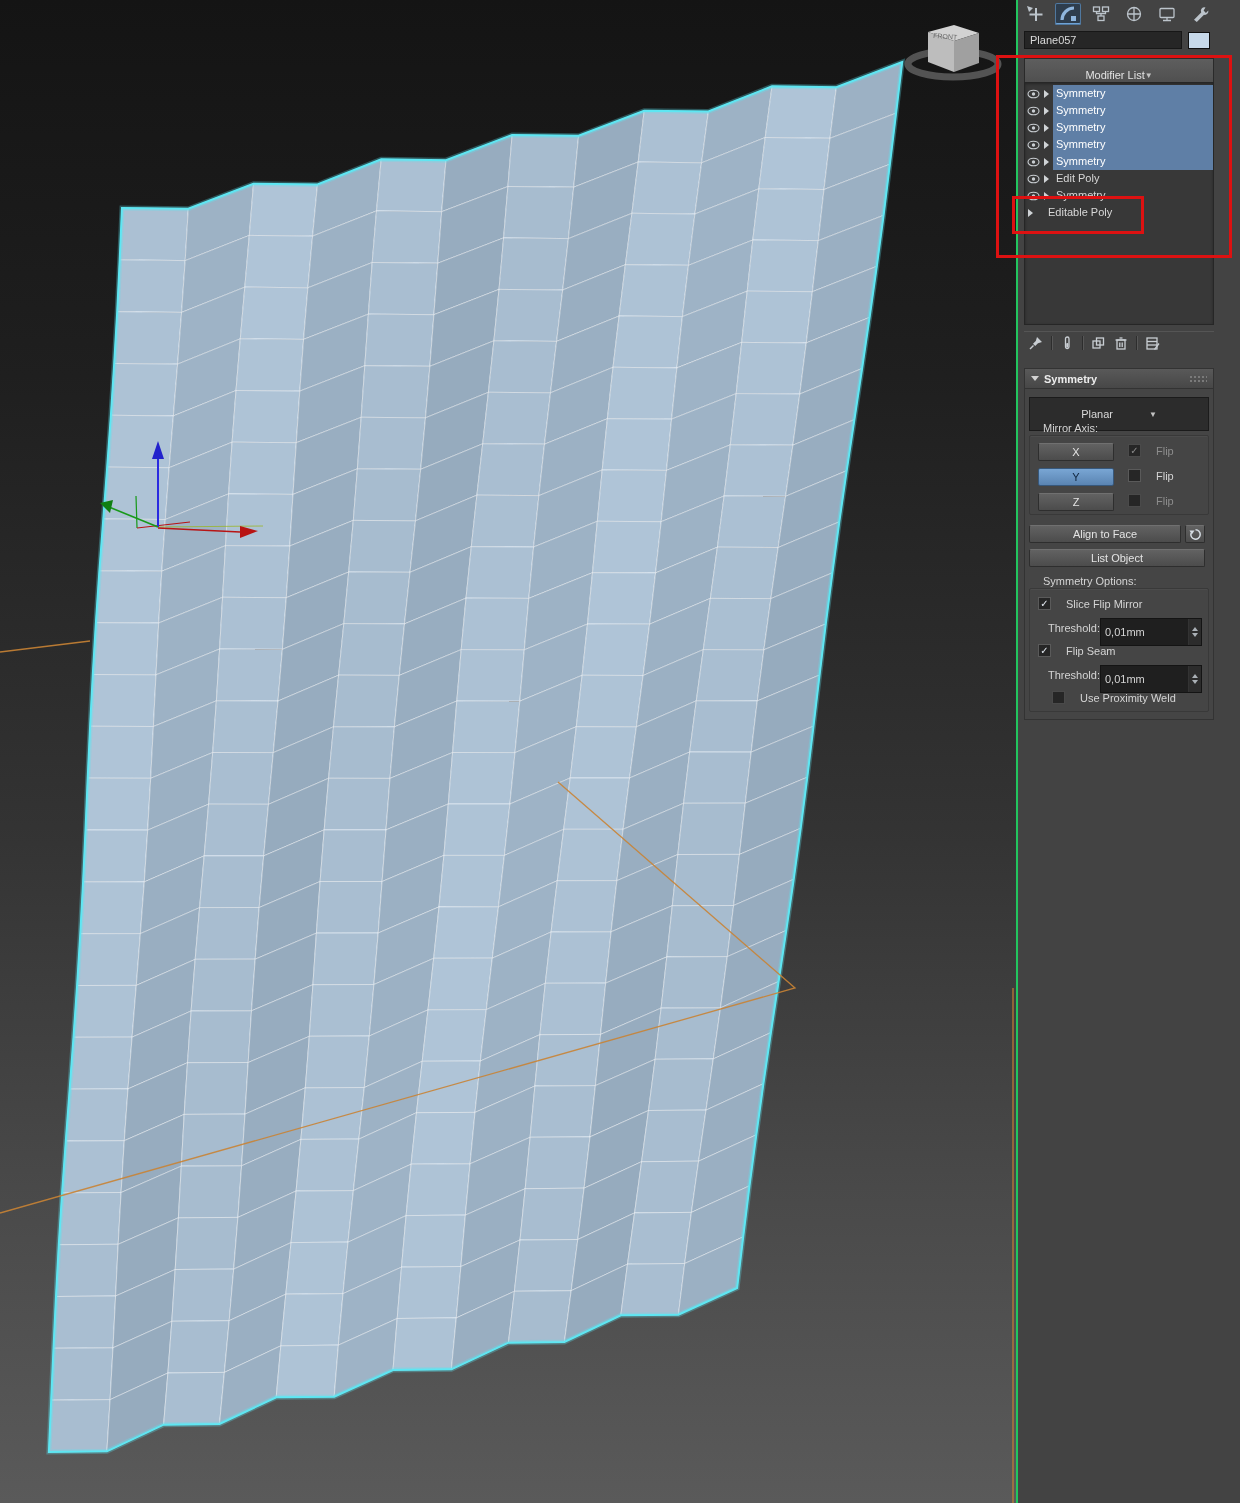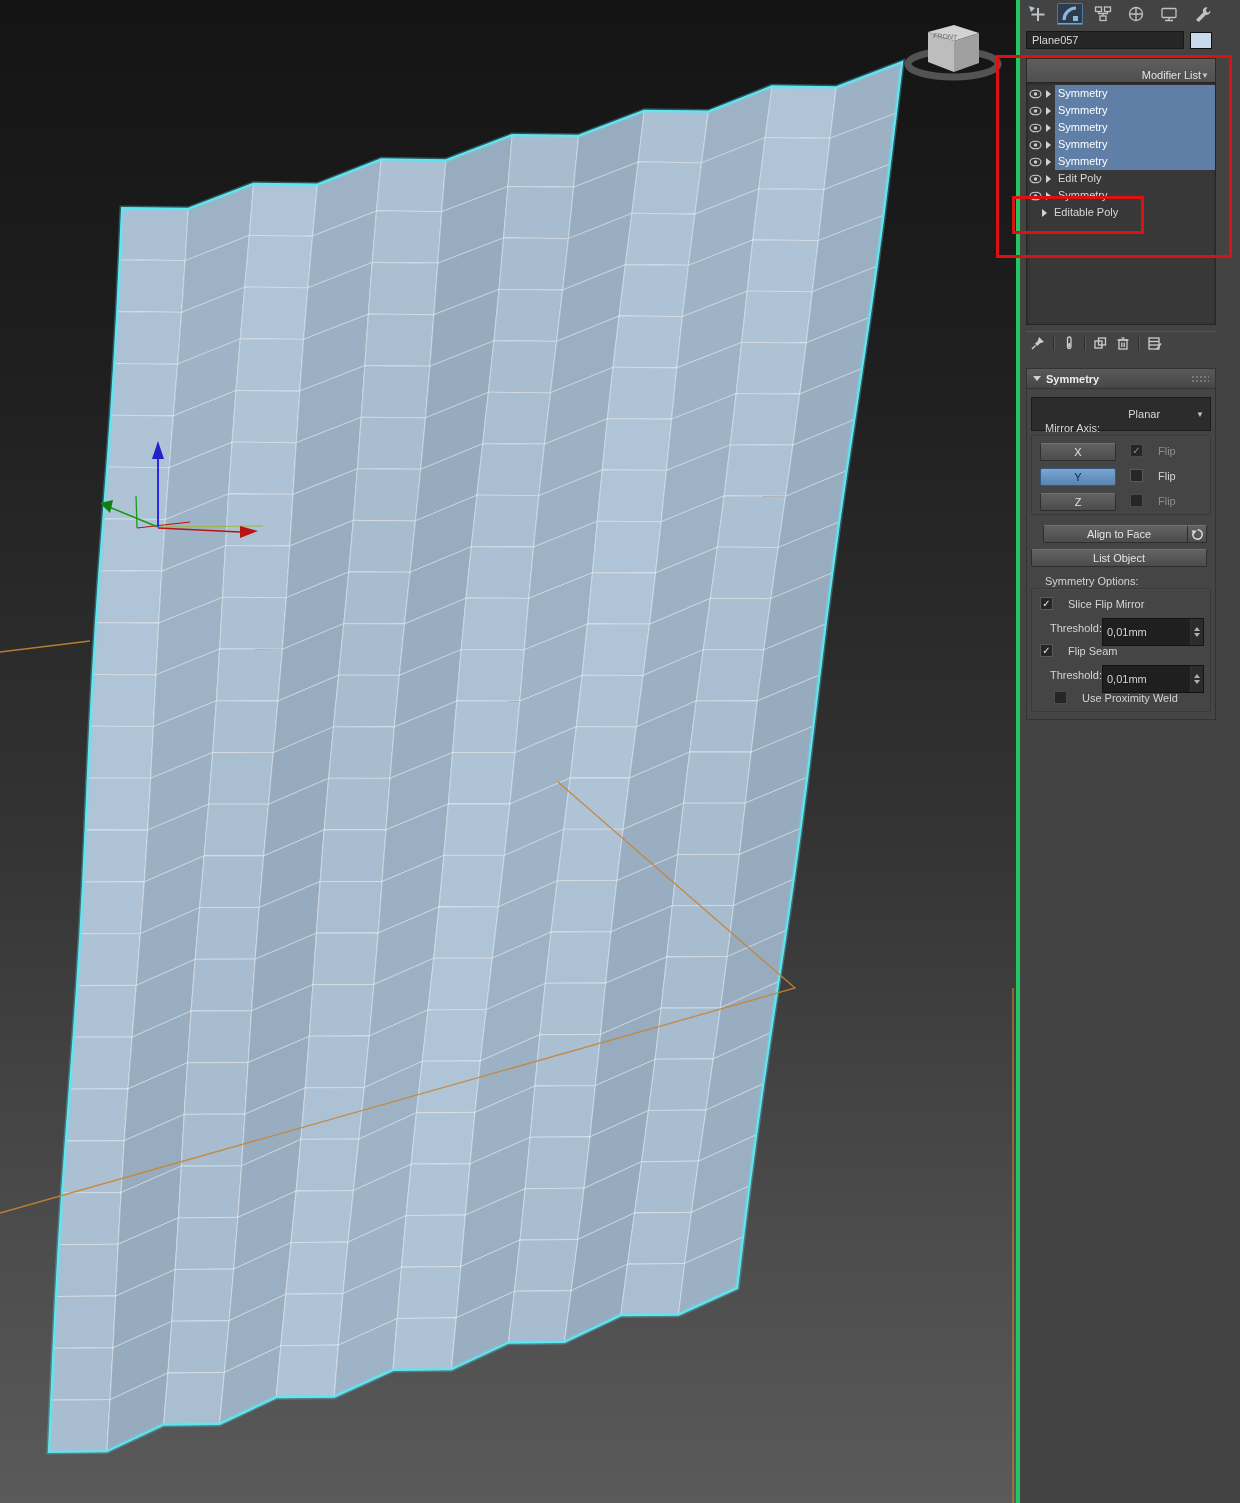--- a/index.html
+++ b/index.html
@@ -7,49 +7,49 @@
        font-family:"Liberation Sans",sans-serif;font-size:11px;color:#d6d6d6;background:#000;}
 
   
   .viewport{position:absolute;left:0;top:0;width:1016px;height:1503px;
     background:linear-gradient(180deg,#141414 0%,#1f1f1f 25%,#333 55%,#4a4a4a 80%,#5a5a5a 100%);}
   .viewport svg{position:absolute;left:0;top:0;}
   .orange{stroke:#c98334;fill:none;stroke-width:1.3;opacity:.9;}
 
   
   .panel{position:absolute;left:1016px;top:0;width:224px;height:1503px;background:#434343;
-         border-left:4px solid #22c55e;box-sizing:border-box;}
+         border-left:2px solid #22c55e;box-sizing:border-box;}
   .panel .abs{position:absolute;box-sizing:border-box;}
 
   .tabs{left:4px;top:2px;width:216px;height:24px;display:flex;gap:7px;align-items:center;}
   .tab{width:26px;height:22px;display:flex;align-items:center;justify-content:center;border-radius:2px;}
   .tab.active{background:#2e3d4d;box-shadow:inset 0 0 0 1px #50789f, inset 0 -2px 0 #6fa3d6;}
 
   .field{background:#262626;border:1px solid #171717;color:#dadada;height:18px;line-height:16px;
          padding:0 5px;box-sizing:border-box;}
   .name-row{left:6px;top:30px;width:212px;height:20px;display:flex;gap:6px;align-items:center;}
   .name-field{width:158px;}
   .swatch{width:20px;height:15px;background:#c7d9ea;border:1px solid #101010;}
 
-  .drop{display:flex;justify-content:flex-end;align-items:center;padding:0 6px;height:34px;
+  .drop{display:flex;justify-content:center;align-items:center;padding:0 6px;height:34px;
         box-sizing:border-box;}
   .drop .arr{font-size:8px;color:#c3c3c3;}
   .modlist{left:6px;top:58px;width:190px;background:linear-gradient(#5e5e5e,#4a4a4a);
            border:1px solid #2a2a2a;color:#e2e2e2;}
   .plandrop{background:#2c2c2c;border:1px solid #1b1b1b;color:#d9d9d9;gap:36px;}
 
   .stack{left:6px;top:82px;width:190px;height:243px;background:#383838;border:1px solid #262626;
          box-shadow:inset 0 1px 3px rgba(0,0,0,.35);padding-top:2px;}
   .stk-row{display:flex;align-items:center;height:17px;}
   .stk-eye{width:17px;display:flex;justify-content:center;}
   .stk-arrow{width:0;height:0;border-left:5px solid #cfd3d6;border-top:4px solid transparent;
              border-bottom:4px solid transparent;margin:0 4px 0 2px;}
   .stk-label{flex:1;height:17px;line-height:17px;padding-left:3px;color:#d8d8d8;}
   .stk-label.sel{background:#5f7fa6;color:#fff;}
-  .stk-row.noeye{padding-left:13px;}
+  .stk-row.noeye{padding-left:1px;gap:8px;}
 
   .tools{left:6px;top:331px;width:190px;height:22px;display:flex;align-items:center;gap:7px;
          border-top:1px solid #555;padding-left:4px;}
   .vsep{width:1px;height:14px;background:#2d2d2d;box-shadow:1px 0 0 #575757;}
 
   
   .rollout{left:6px;top:368px;width:190px;height:352px;background:#454545;border:1px solid #333;}
   .ro-head{height:19px;background:linear-gradient(#595959,#474747);border-bottom:1px solid #333;
            display:flex;align-items:center;padding:0 6px;font-weight:bold;color:#ececec;}
   .ro-head .tri{width:0;height:0;border-top:5px solid #d2d2d2;border-left:4px solid transparent;
@@ -612,21 +612,21 @@
             <span class="box"></span>
             <span class="lbl">Flip</span>
           </div>
           <div class="abs btn" style="left:8px;top:57px;width:76px;">Z</div>
           <div class="abs chk" style="left:98px;top:58px;">
             <span class="box dis"></span>
             <span class="lbl dis">Flip</span>
           </div>
         </div>
 
-        <div class="abs btn" style="left:4px;top:136px;width:152px;margin-left:12px;">Align to Face</div>
+        <div class="abs btn" style="left:4px;top:136px;width:152px;">Align to Face</div>
         <div class="abs btn iconbtn" style="left:160px;top:136px;height:18px;">
           <svg width="13" height="13">
             <path d="M6.5 1.8a4.7 4.7 0 1 1-4.4 3.1" fill="none" stroke="#d7dee5" stroke-width="1.5"></path>
             <polygon points="0.5,2.5 5.5,2.5 2.8,6.5" fill="#d7dee5"></polygon>
           </svg>
         </div>
 
         <div class="abs btn" style="left:4px;top:160px;width:176px;">List Object</div>
 
         <div class="abs lbl" style="left:8px;top:186px;">Symmetry Options:</div>

